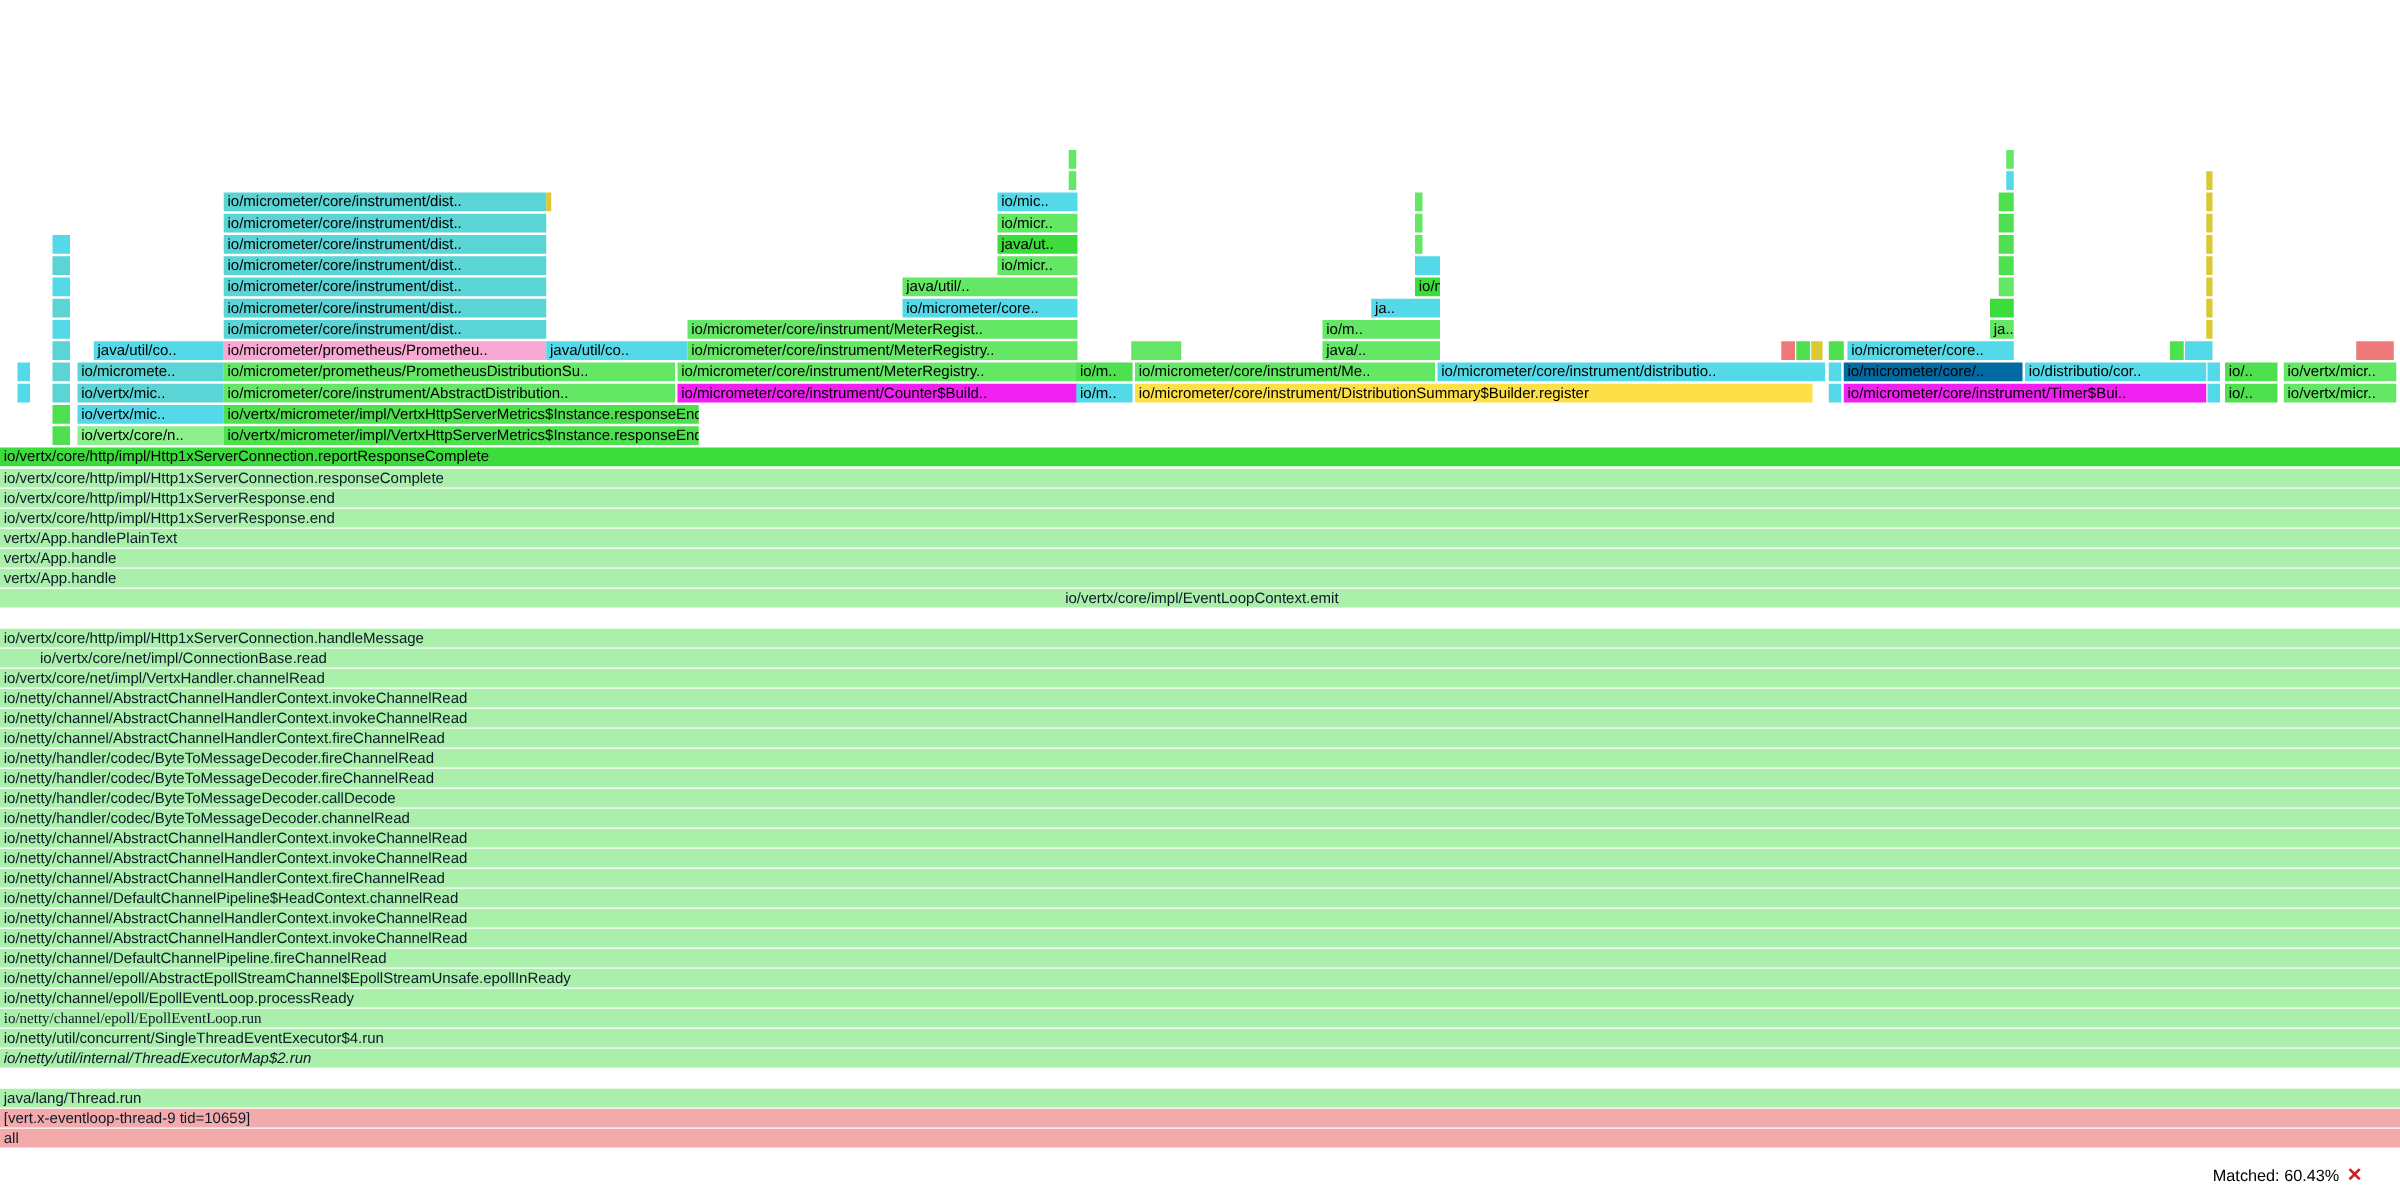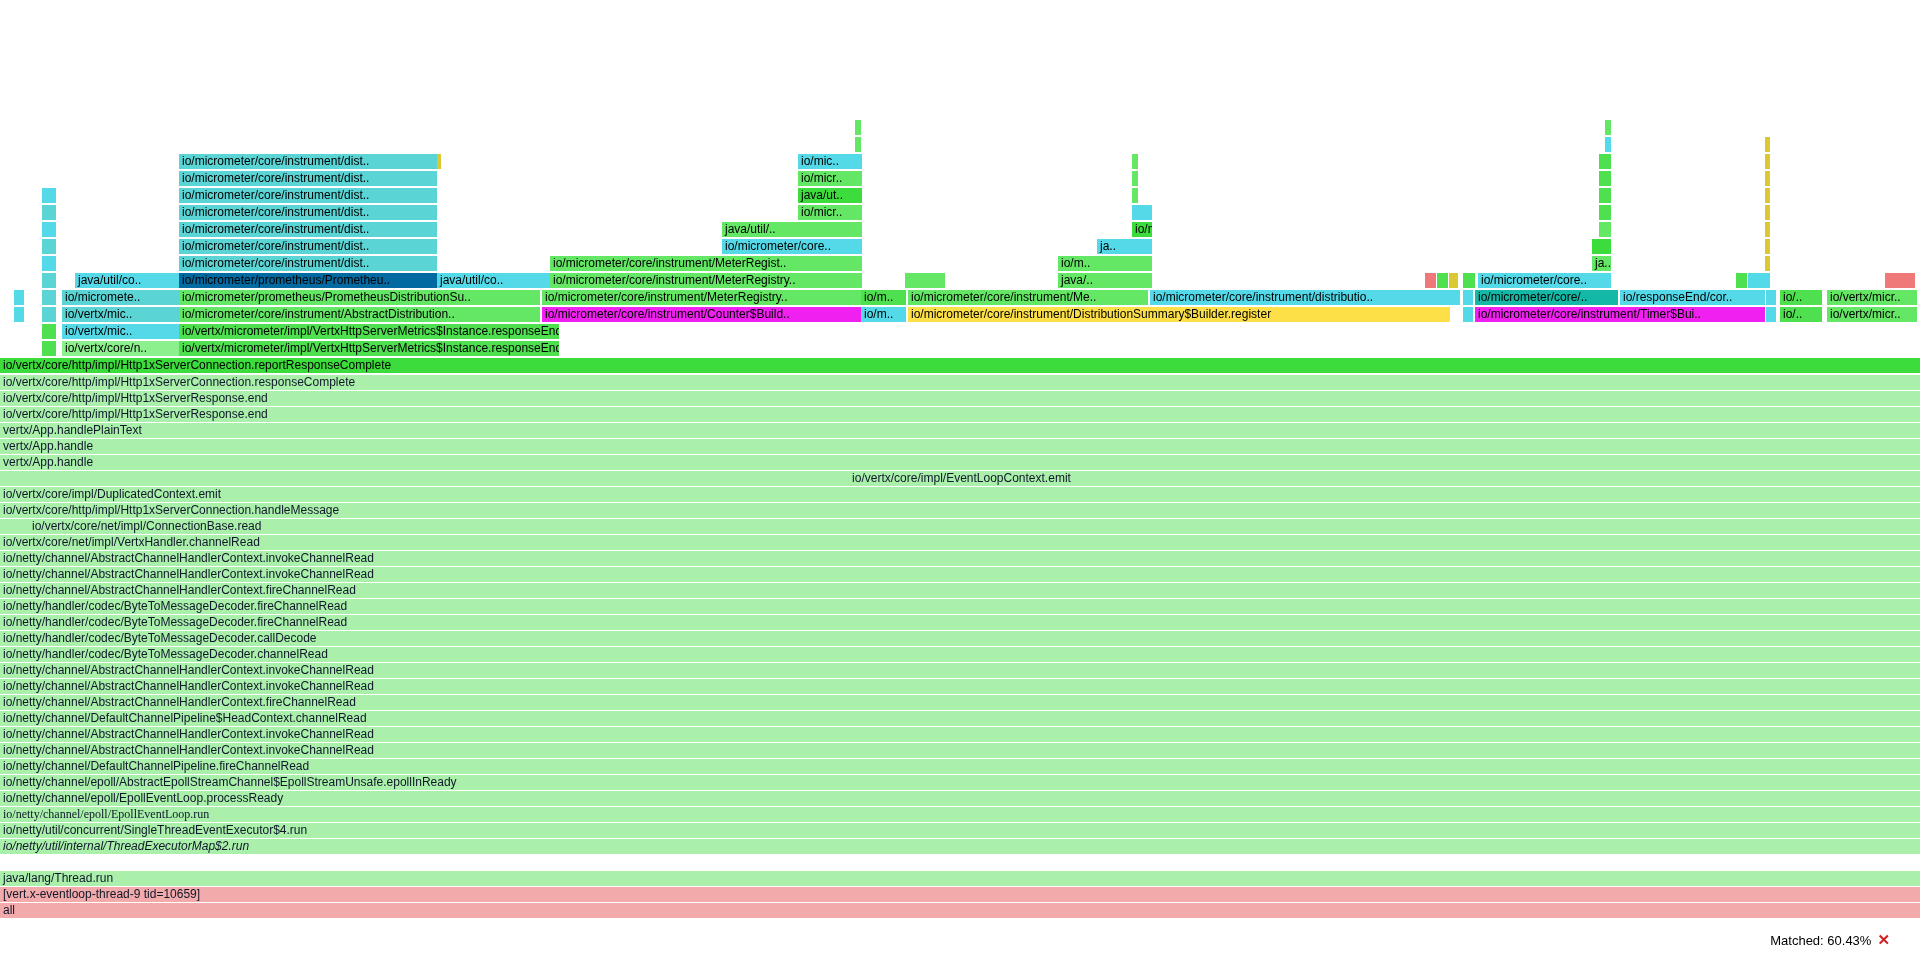--- a/index.html
+++ b/index.html
@@ -97,21 +97,21 @@
     <div class="frame" style="left: 1592px; top: 239px; width: 19px; height: 15px; background: rgb(61, 220, 61); padding: 0px;"></div>
     <div class="frame" style="left: 1765px; top: 239px; width: 5px; height: 15px; background: rgb(220, 200, 50); padding: 0px;"></div>
     <div class="frame" style="left: 42px; top: 256px; width: 14px; height: 15px; background: rgb(84, 217, 232); padding: 0px;"></div>
     <div class="frame" style="left: 179px; top: 256px; width: 258px; height: 15px; background: rgb(90, 212, 212);">io/micrometer/core/instrument/dist..</div>
     <div class="frame" style="left: 550px; top: 256px; width: 312px; height: 15px; background: rgb(100, 231, 100);">io/micrometer/core/instrument/MeterRegist..</div>
     <div class="frame" style="left: 1058px; top: 256px; width: 94px; height: 15px; background: rgb(100, 231, 100);">io/m..</div>
     <div class="frame" style="left: 1592px; top: 256px; width: 19px; height: 15px; background: rgb(100, 231, 100);">ja..</div>
     <div class="frame" style="left: 1765px; top: 256px; width: 5px; height: 15px; background: rgb(220, 200, 50); padding: 0px;"></div>
     <div class="frame" style="left: 42px; top: 273px; width: 14px; height: 15px; background: rgb(90, 212, 212); padding: 0px;"></div>
     <div class="frame" style="left: 75px; top: 273px; width: 104px; height: 15px; background: rgb(84, 217, 232);">java/util/co..</div>
-    <div class="frame" style="left: 179px; top: 273px; width: 258px; height: 15px; background: #0369a1;">io/micrometer/prometheus/Prometheu..</div>
+    <div class="frame" style="left: 179px; top: 273px; width: 258px; height: 15px; background: #f9a8d4;">io/micrometer/prometheus/Prometheu..</div>
     <div class="frame" style="left: 437px; top: 273px; width: 113px; height: 15px; background: rgb(84, 217, 232);">java/util/co..</div>
     <div class="frame" style="left: 550px; top: 273px; width: 312px; height: 15px; background: rgb(100, 231, 100);">io/micrometer/core/instrument/MeterRegistry..</div>
     <div class="frame" style="left: 905px; top: 273px; width: 40px; height: 15px; background: rgb(100, 231, 100); padding: 0px;"></div>
     <div class="frame" style="left: 1058px; top: 273px; width: 94px; height: 15px; background: rgb(100, 231, 100);">java/..</div>
     <div class="frame" style="left: 1425px; top: 273px; width: 11px; height: 15px; background: rgb(239, 120, 120); padding: 0px;"></div>
     <div class="frame" style="left: 1437px; top: 273px; width: 11px; height: 15px; background: rgb(78, 224, 78); padding: 0px;"></div>
     <div class="frame" style="left: 1449px; top: 273px; width: 9px; height: 15px; background: rgb(220, 200, 50); padding: 0px;"></div>
     <div class="frame" style="left: 1463px; top: 273px; width: 12px; height: 15px; background: rgb(78, 224, 78); padding: 0px;"></div>
     <div class="frame" style="left: 1478px; top: 273px; width: 133px; height: 15px; background: rgb(84, 217, 232);">io/micrometer/core..</div>
     <div class="frame" style="left: 1736px; top: 273px; width: 11px; height: 15px; background: rgb(78, 224, 78); padding: 0px;"></div>
@@ -119,22 +119,22 @@
     <div class="frame" style="left: 1885px; top: 273px; width: 30px; height: 15px; background: rgb(239, 120, 120); padding: 0px;"></div>
     <div class="frame" style="left: 14px; top: 290px; width: 10px; height: 15px; background: rgb(84, 217, 232); padding: 0px;"></div>
     <div class="frame" style="left: 42px; top: 290px; width: 14px; height: 15px; background: rgb(90, 212, 212); padding: 0px;"></div>
     <div class="frame" style="left: 62px; top: 290px; width: 117px; height: 15px; background: rgb(90, 212, 212);">io/micromete..</div>
     <div class="frame" style="left: 179px; top: 290px; width: 361px; height: 15px; background: rgb(100, 231, 100);">io/micrometer/prometheus/PrometheusDistributionSu..</div>
     <div class="frame" style="left: 542px; top: 290px; width: 320px; height: 15px; background: rgb(100, 231, 100);">io/micrometer/core/instrument/MeterRegistry..</div>
     <div class="frame" style="left: 861px; top: 290px; width: 45px; height: 15px; background: rgb(78, 224, 78);">io/m..</div>
     <div class="frame" style="left: 908px; top: 290px; width: 240px; height: 15px; background: rgb(100, 231, 100);">io/micrometer/core/instrument/Me..</div>
     <div class="frame" style="left: 1150px; top: 290px; width: 310px; height: 15px; background: rgb(84, 217, 232);">io/micrometer/core/instrument/distributio..</div>
     <div class="frame" style="left: 1463px; top: 290px; width: 10px; height: 15px; background: rgb(84, 217, 232); padding: 0px;"></div>
-    <div class="frame" style="left: 1475px; top: 290px; width: 143px; height: 15px; background: #14b8a6;">io/micrometer/core/..</div>
-    <div class="frame" style="left: 1620px; top: 290px; width: 145px; height: 15px; background: rgb(84, 217, 232);">io/responseEnd/cor..</div>
+    <div class="frame" style="left: 1475px; top: 290px; width: 143px; height: 15px; background: #0369a1;">io/micrometer/core/..</div>
+    <div class="frame" style="left: 1620px; top: 290px; width: 145px; height: 15px; background: rgb(84, 217, 232);">io/distributio/cor..</div>
     <div class="frame" style="left: 1766px; top: 290px; width: 10px; height: 15px; background: rgb(84, 217, 232); padding: 0px;"></div>
     <div class="frame" style="left: 1780px; top: 290px; width: 42px; height: 15px; background: rgb(78, 224, 78);">io/..</div>
     <div class="frame" style="left: 1827px; top: 290px; width: 90px; height: 15px; background: rgb(100, 231, 100);">io/vertx/micr..</div>
     <div class="frame" style="left: 14px; top: 307px; width: 10px; height: 15px; background: rgb(84, 217, 232); padding: 0px;"></div>
     <div class="frame" style="left: 42px; top: 307px; width: 14px; height: 15px; background: rgb(90, 212, 212); padding: 0px;"></div>
     <div class="frame" style="left: 62px; top: 307px; width: 117px; height: 15px; background: rgb(90, 212, 212);">io/vertx/mic..</div>
     <div class="frame" style="left: 179px; top: 307px; width: 361px; height: 15px; background: rgb(100, 231, 100);">io/micrometer/core/instrument/AbstractDistribution..</div>
     <div class="frame" style="left: 542px; top: 307px; width: 320px; height: 15px; background: rgb(240, 32, 240);">io/micrometer/core/instrument/Counter$Build..</div>
     <div class="frame" style="left: 861px; top: 307px; width: 45px; height: 15px; background: rgb(84, 217, 232);">io/m..</div>
     <div class="frame" style="left: 908px; top: 307px; width: 542px; height: 15px; background: #fde047;">io/micrometer/core/instrument/DistributionSummary$Builder.register</div>
@@ -150,21 +150,20 @@
     <div class="frame" style="left: 62px; top: 341px; width: 117px; height: 15px; background: rgb(140, 240, 140);">io/vertx/core/n..</div>
     <div class="frame" style="left: 179px; top: 341px; width: 380px; height: 15px; background: rgb(78, 224, 78);">io/vertx/micrometer/impl/VertxHttpServerMetrics$Instance.responseEnd</div>
     <div class="frame highlight" style="left: 0px; top: 358px; width: 1920px; height: 15px; background: rgb(61, 220, 61);">io/vertx/core/http/impl/Http1xServerConnection.reportResponseComplete</div>
     <div class="frame dim" style="left: 0px; top: 375px; width: 1920px; height: 15px; background: rgb(170, 240, 170);">io/vertx/core/http/impl/Http1xServerConnection.responseComplete</div>
     <div class="frame dim" style="left: 0px; top: 391px; width: 1920px; height: 15px; background: rgb(170, 240, 170);">io/vertx/core/http/impl/Http1xServerResponse.end</div>
     <div class="frame dim" style="left: 0px; top: 407px; width: 1920px; height: 15px; background: rgb(170, 240, 170);">io/vertx/core/http/impl/Http1xServerResponse.end</div>
     <div class="frame dim" style="left: 0px; top: 423px; width: 1920px; height: 15px; background: rgb(170, 240, 170);">vertx/App.handlePlainText</div>
     <div class="frame dim" style="left: 0px; top: 439px; width: 1920px; height: 15px; background: rgb(170, 240, 170);">vertx/App.handle</div>
     <div class="frame dim" style="left: 0px; top: 455px; width: 1920px; height: 15px; background: rgb(170, 240, 170);">vertx/App.handle</div>
     <div class="frame dim" style="left: 0px; top: 471px; width: 1920px; height: 15px; background: rgb(170, 240, 170); text-align: center;">io/vertx/core/impl/EventLoopContext.emit</div>
-    <div class="frame dim" style="left: 0px; top: 487px; width: 1920px; height: 15px; background: rgb(170, 240, 170);">io/vertx/core/impl/DuplicatedContext.emit</div>
     <div class="frame dim" style="left: 0px; top: 503px; width: 1920px; height: 15px; background: rgb(170, 240, 170);">io/vertx/core/http/impl/Http1xServerConnection.handleMessage</div>
     <div class="frame dim" style="left: 0px; top: 519px; width: 1920px; height: 15px; background: rgb(170, 240, 170); padding-left: 32px;">io/vertx/core/net/impl/ConnectionBase.read</div>
     <div class="frame dim" style="left: 0px; top: 535px; width: 1920px; height: 15px; background: rgb(170, 240, 170);">io/vertx/core/net/impl/VertxHandler.channelRead</div>
     <div class="frame dim" style="left: 0px; top: 551px; width: 1920px; height: 15px; background: rgb(170, 240, 170);">io/netty/channel/AbstractChannelHandlerContext.invokeChannelRead</div>
     <div class="frame dim" style="left: 0px; top: 567px; width: 1920px; height: 15px; background: rgb(170, 240, 170);">io/netty/channel/AbstractChannelHandlerContext.invokeChannelRead</div>
     <div class="frame dim" style="left: 0px; top: 583px; width: 1920px; height: 15px; background: rgb(170, 240, 170);">io/netty/channel/AbstractChannelHandlerContext.fireChannelRead</div>
     <div class="frame dim" style="left: 0px; top: 599px; width: 1920px; height: 15px; background: rgb(170, 240, 170);">io/netty/handler/codec/ByteToMessageDecoder.fireChannelRead</div>
     <div class="frame dim" style="left: 0px; top: 615px; width: 1920px; height: 15px; background: rgb(170, 240, 170);">io/netty/handler/codec/ByteToMessageDecoder.fireChannelRead</div>
     <div class="frame dim" style="left: 0px; top: 631px; width: 1920px; height: 15px; background: rgb(170, 240, 170);">io/netty/handler/codec/ByteToMessageDecoder.callDecode</div>
     <div class="frame dim" style="left: 0px; top: 647px; width: 1920px; height: 15px; background: rgb(170, 240, 170);">io/netty/handler/codec/ByteToMessageDecoder.channelRead</div>

